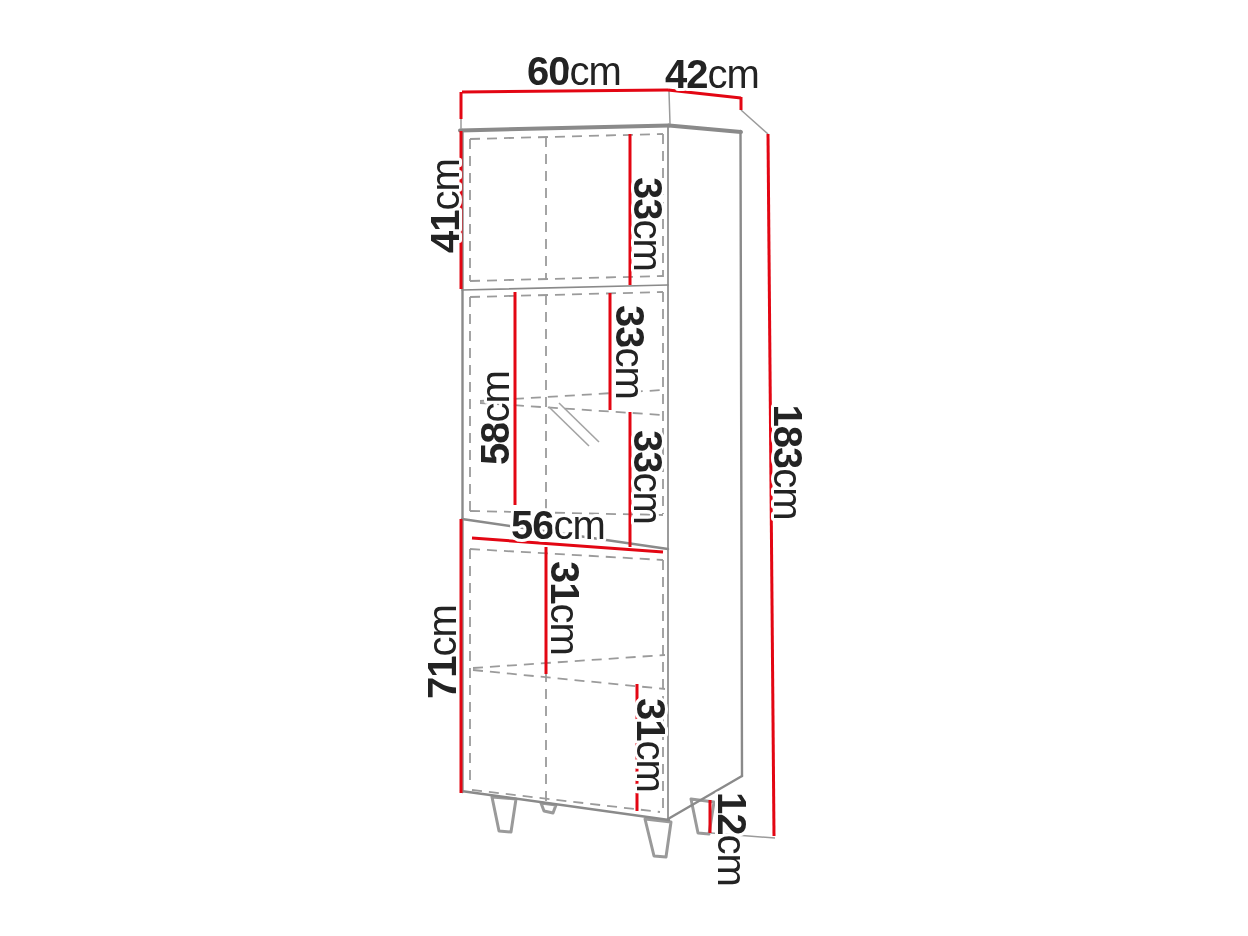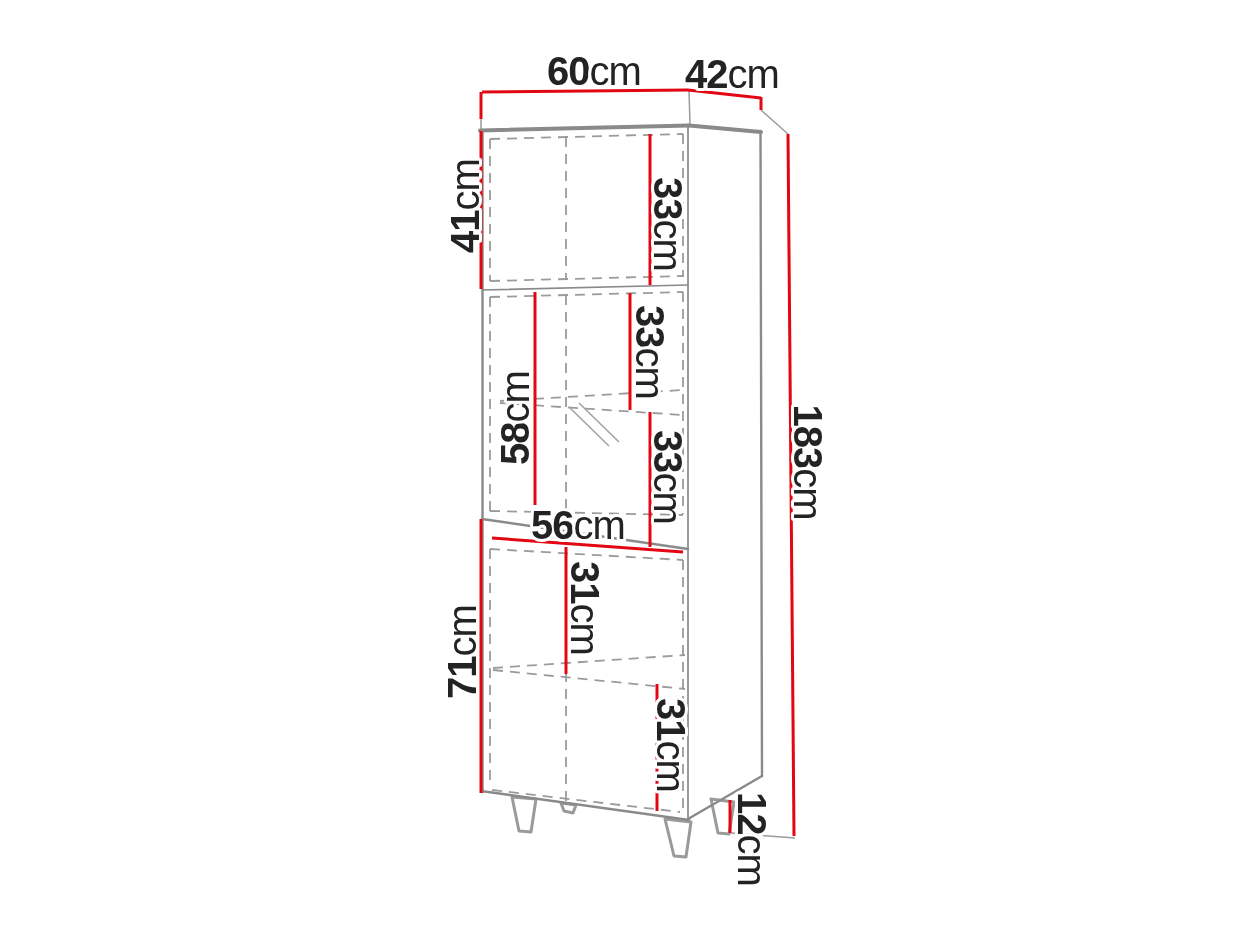--- a/index.html
+++ b/index.html
@@ -1,21 +1,20 @@
 <!DOCTYPE html>
 <html><head>
 <meta charset="utf-8">
 <style>
   html, body { margin: 0; padding: 0; background: #ffffff; }
   .stage {
     position: relative;
     width: 1084px; height: 936px;
     background: #ffffff;
     font-family: "Liberation Sans", "DejaVu Sans", sans-serif;
-    padding-left: 20px;
   }
   svg { display: block; }
 
   .edge       { stroke: var(--edge, #8a8a8a); fill: none; stroke-linecap: round; }
   .edge-thick { stroke-width: 4; }
   .edge-med   { stroke-width: 2.4; }
   .edge-thin  { stroke-width: 1.7; }
   .hidden-line{ stroke: var(--hidden, #9b9b9b); stroke-width: 1.8; fill: none;
                 stroke-dasharray: 10 7; stroke-linecap: butt; }
   .ext-line   { stroke: var(--hidden, #9b9b9b); stroke-width: 1.5; fill: none; }

